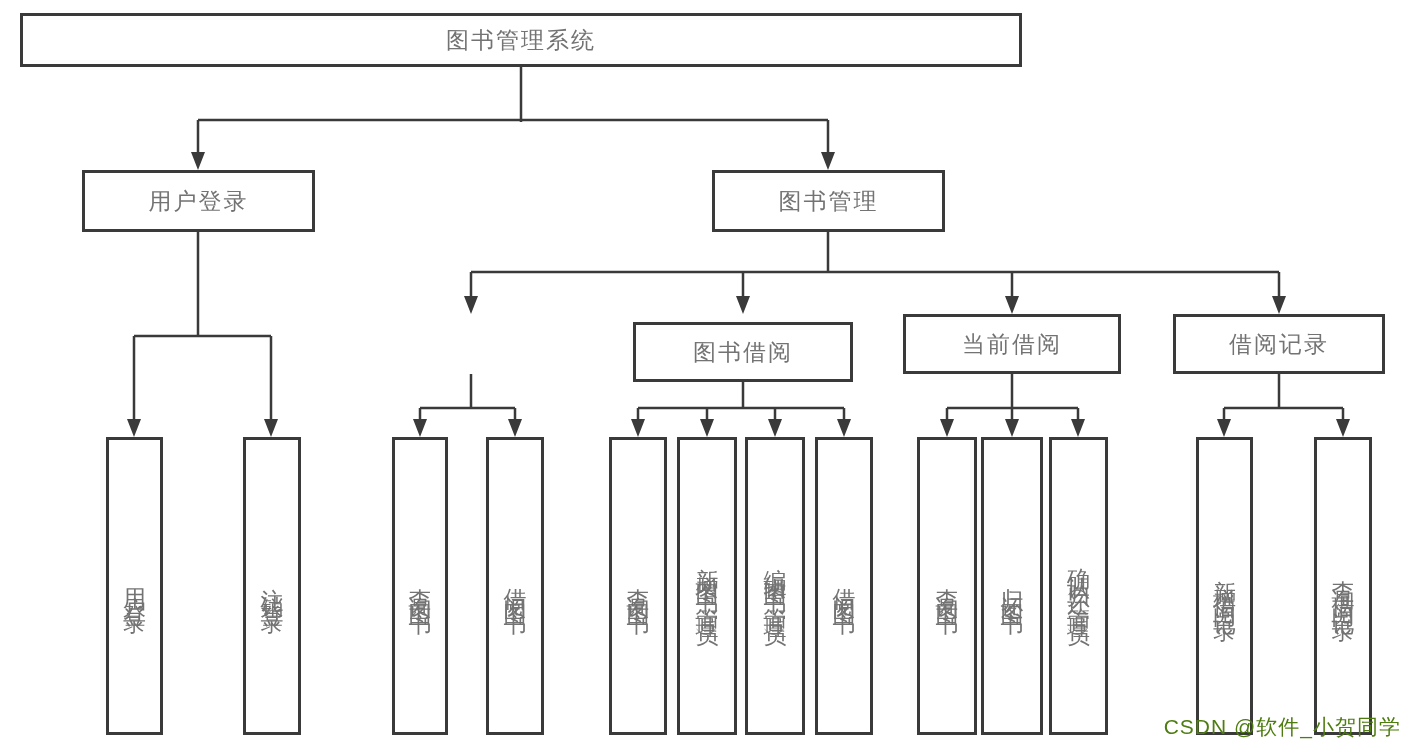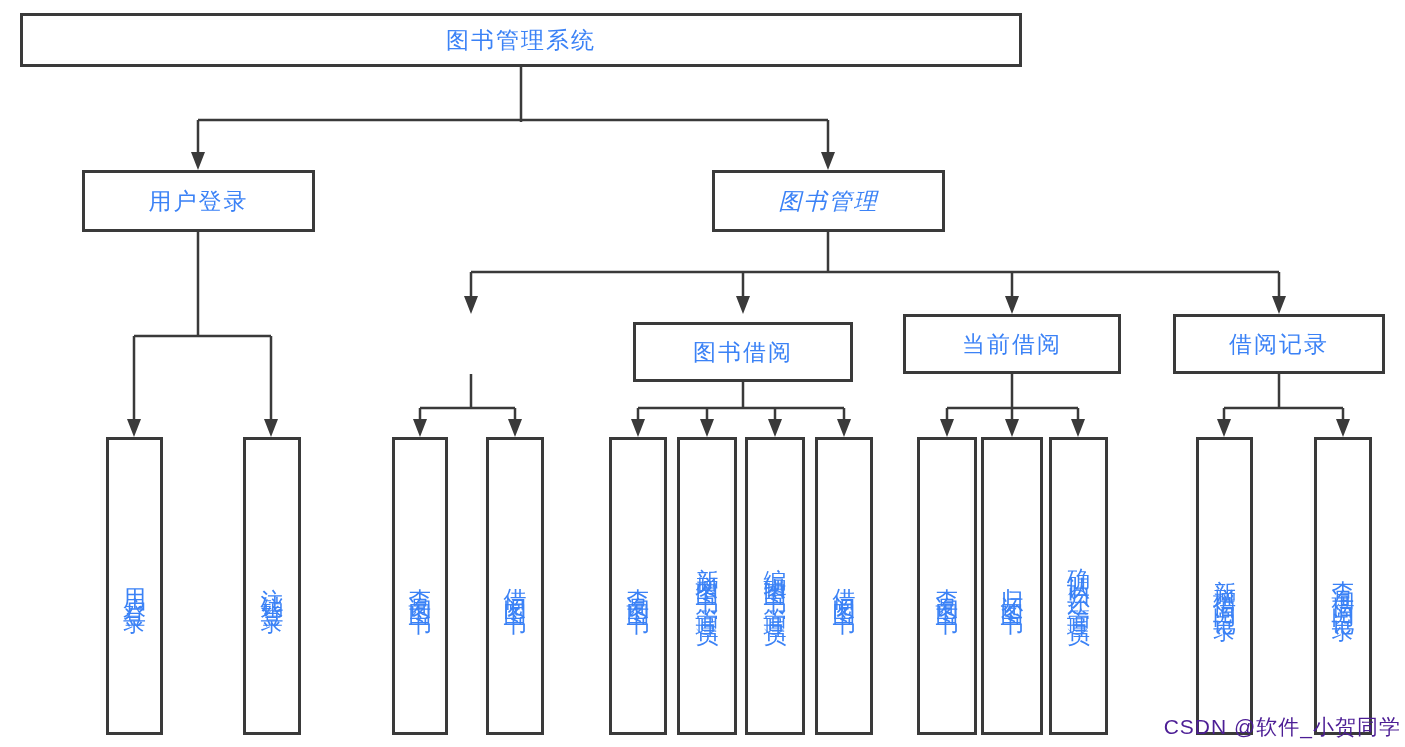--- a/index.html
+++ b/index.html
@@ -23,37 +23,37 @@
     height: 747px;
   }
   .box {
     position: absolute;
     box-sizing: border-box;
     background: #ffffff;
     border: 3px solid #3a3a3a;
     display: flex;
     align-items: center;
     justify-content: center;
-    color: #3b82f6;
+    color: #737373;
     font-size: 23px;
     letter-spacing: 2px;
     white-space: nowrap;
     line-height: 1;
   }
   .vbox {
     writing-mode: vertical-rl;
     text-orientation: mixed;
     letter-spacing: 8px;
     font-size: 23px;
   }
   
   .n-root            { left: 20px;   top: 13px;  width: 1002px; height: 54px; }
   
   .n-user-login      { left: 82px;   top: 170px; width: 233px;  height: 62px; }
-  .n-book-mgmt       { left: 712px;  top: 170px; width: 233px;  height: 62px; font-style: italic; }
+  .n-book-mgmt       { left: 712px;  top: 170px; width: 233px;  height: 62px; }
   
   .n-new-book-rec    { left: 362px;  top: 314px; width: 218px;  height: 60px; }
   .n-book-borrow     { left: 633px;  top: 314px; width: 220px;  height: 60px; margin-top: 8px; }
   .n-current-borrow  { left: 903px;  top: 314px; width: 218px;  height: 60px; }
   .n-borrow-record   { left: 1173px; top: 314px; width: 212px;  height: 60px; }
   
   .leaf { top: 437px; height: 298px; }
   .l-user-login      { left: 106px;  width: 57px; }
   .l-logout-login    { left: 243px;  width: 58px; }
   .l-rec-query       { left: 392px;  width: 56px; }
@@ -65,21 +65,21 @@
   .l-cur-query       { left: 917px;  width: 60px; }
   .l-cur-return      { left: 981px;  width: 62px; }
   .l-cur-confirm     { left: 1049px; width: 59px; }
   .l-recd-add        { left: 1196px; width: 57px; }
   .l-recd-query      { left: 1314px; width: 58px; }
   .watermark {
     position: absolute;
     right: 4px;
     bottom: 6px;
     font-size: 21px;
-    color: #4c1d95;
+    color: #4d7c0f;
     letter-spacing: 1px;
     z-index: 5;
     white-space: nowrap;
   }
 </style>
 </head>
 <body>
 
 <div class="canvas">
 

